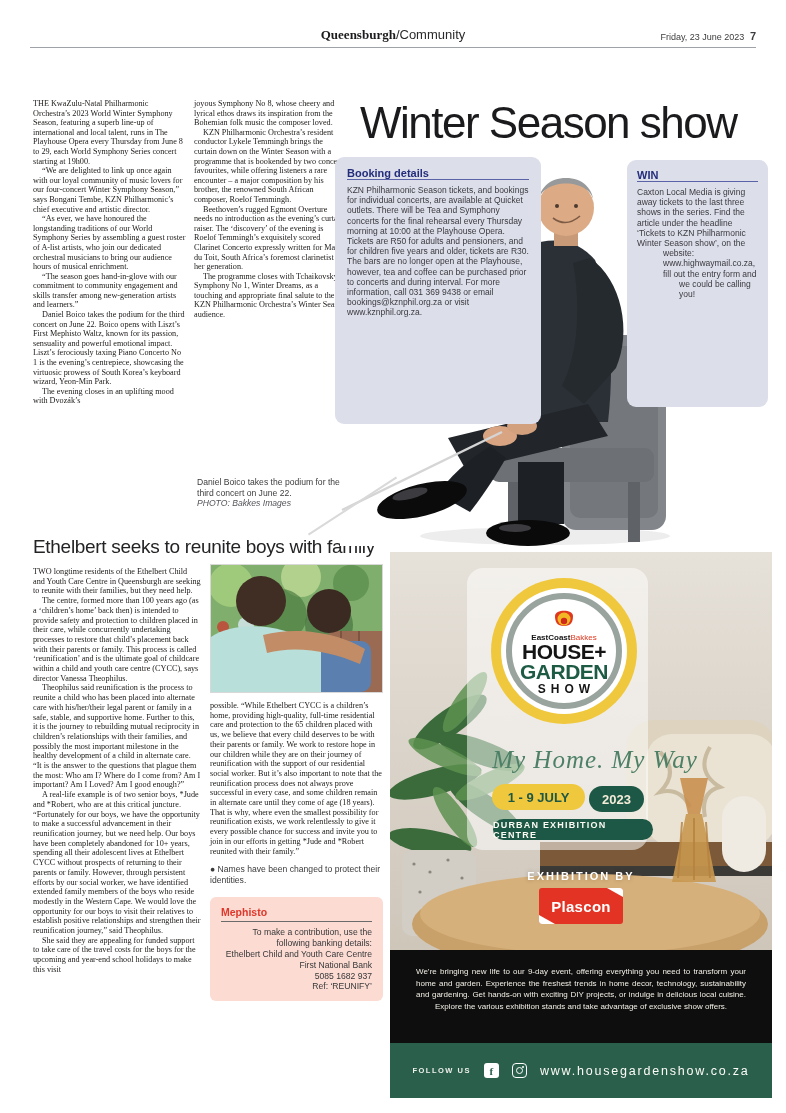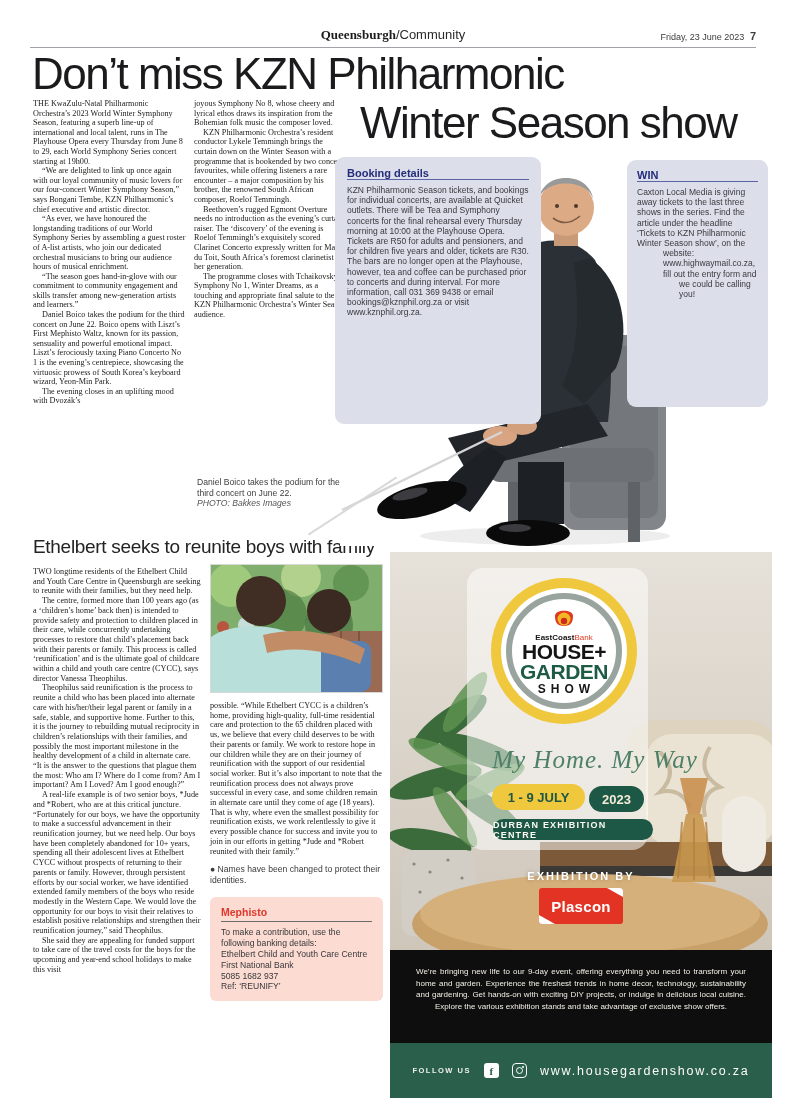--- a/index.html
+++ b/index.html
@@ -45,21 +45,21 @@
   .a2c1{left:33px;top:567px;width:168px;font-size:8.2px;line-height:9.7px;}
   .a2c2{position:absolute;left:210px;top:564px;width:173px;}
   .photo2{width:171px;height:127px;border:1px solid #d8d8d8;background:#7fae6d;}
   .caption2{margin-top:6px;font-size:8.6px;line-height:10.6px;color:#3d3d3f;}
   .a2c2 .serifpara{margin-top:8px;font-family:"Liberation Serif",serif;font-size:8.2px;
                    line-height:9.7px;color:#23211f;}
   .note{margin-top:8px;font-size:8.6px;line-height:10.6px;color:#3a3a3c;}
   .donations{margin-top:12px;background:#fbdbd2;border-radius:6px;padding:9px 11px;box-sizing:border-box;}
   .donations h3{margin:0 0 5px 0;font-size:10.5px;color:#df372b;font-weight:bold;
                 border-bottom:1px solid #6b6b6b;padding-bottom:3px;}
-  .donations .donbody{font-size:8.6px;line-height:10.8px;color:#38383a;}
+  .donations .donbody{font-size:8.6px;line-height:10.8px;color:#38383a;text-align:right;}
   
   .ad{position:absolute;left:390px;top:552px;width:382px;height:546px;}
   .ad-photo{position:absolute;left:0;top:0;width:382px;height:398px;overflow:hidden;}
   .ad-panel{position:absolute;left:77px;top:16px;width:181px;height:282px;border-radius:16px;
             background:rgba(255,255,255,0.52);}
   .logo-circle{position:absolute;left:101px;top:26px;width:146px;height:146px;border-radius:50%;
                background:#f0c83e;}
   .logo-white{position:absolute;inset:10px;border-radius:50%;background:#fff;}
   .logo-ring{position:absolute;inset:15px;border-radius:50%;border:6px solid #9aa49e;background:#fff;
              display:flex;flex-direction:column;align-items:center;justify-content:center;}
@@ -108,21 +108,20 @@
 
   <div class="masthead">
     <span class="sec-bold">Queensburgh</span><span class="sec-rest">/Community</span>
   </div>
   <div class="dateline">
     <span>Friday, 23 June 2023</span>
     <span class="pageno">7</span>
   </div>
   <div class="head-rule"></div>
 
-  <div class="headline1">Don’t miss KZN Philharmonic</div>
   <div class="headline2">Winter Season show</div>
 
   <div class="serifcol a1c1">
     <p>THE KwaZulu-Natal Philharmonic Orchestra’s 2023 World Winter Symphony Season, featuring a superb line-up of international and local talent, runs in The Playhouse Opera every Thursday from June 8 to 29, each World Symphony Series concert starting at 19h00.</p>
     <p>“We are delighted to link up once again with our loyal community of music lovers for our four-concert Winter Symphony Season,” says Bongani Tembe, KZN Philharmonic’s chief executive and artistic director.</p>
     <p>“As ever, we have honoured the longstanding traditions of our World Symphony Series by assembling a guest roster of A-list artists, who join our dedicated orchestral musicians to bring our audience hours of musical enrichment.</p>
     <p>“The season goes hand-in-glove with our commitment to community engagement and skills transfer among new-generation artists and learners.”</p>
     <p>Daniel Boico takes the podium for the third concert on June 22. Boico opens with Liszt’s First Mephisto Waltz, known for its passion, sensuality and powerful emotional impact. Liszt’s ferociously taxing Piano Concerto No 1 is the evening’s centrepiece, showcasing the virtuosic prowess of South Korea’s keyboard wizard, Yeon-Min Park.</p>
     <p>The evening closes in an uplifting mood with Dvozák’s</p>
   </div>
@@ -303,21 +302,21 @@
       <div class="ad-panel"></div>
 
       <div class="logo-circle">
         <div class="logo-white"></div>
         <div class="logo-ring">
           <svg width="26" height="26" viewBox="0 0 26 26">
             <path d="M4 10 C4 3 22 3 22 10 C22 16 20 20 13 20 C6 20 4 16 4 10 Z" fill="#e0371f"></path>
             <circle cx="13" cy="13" r="6.5" fill="#f2b724"></circle>
             <circle cx="13" cy="15" r="3.2" fill="#cf2a1b"></circle>
           </svg>
-          <div class="ecr-text"><span>EastCoast</span><span class="ecr-red">Bank</span></div>
+          <div class="ecr-text"><span>EastCoast</span><span class="ecr-red">Bakkes</span></div>
           <div class="logo-house">HOUSE+</div>
           <div class="logo-garden">GARDEN</div>
           <div class="logo-show">SHOW</div>
         </div>
       </div>
 
       <div class="ad-tagline">My Home. My Way</div>
       <div class="pill pill-dates">1 - 9 JULY</div>
       <div class="pill pill-year">2023</div>
       <div class="pill-venue">DURBAN EXHIBITION CENTRE</div>

